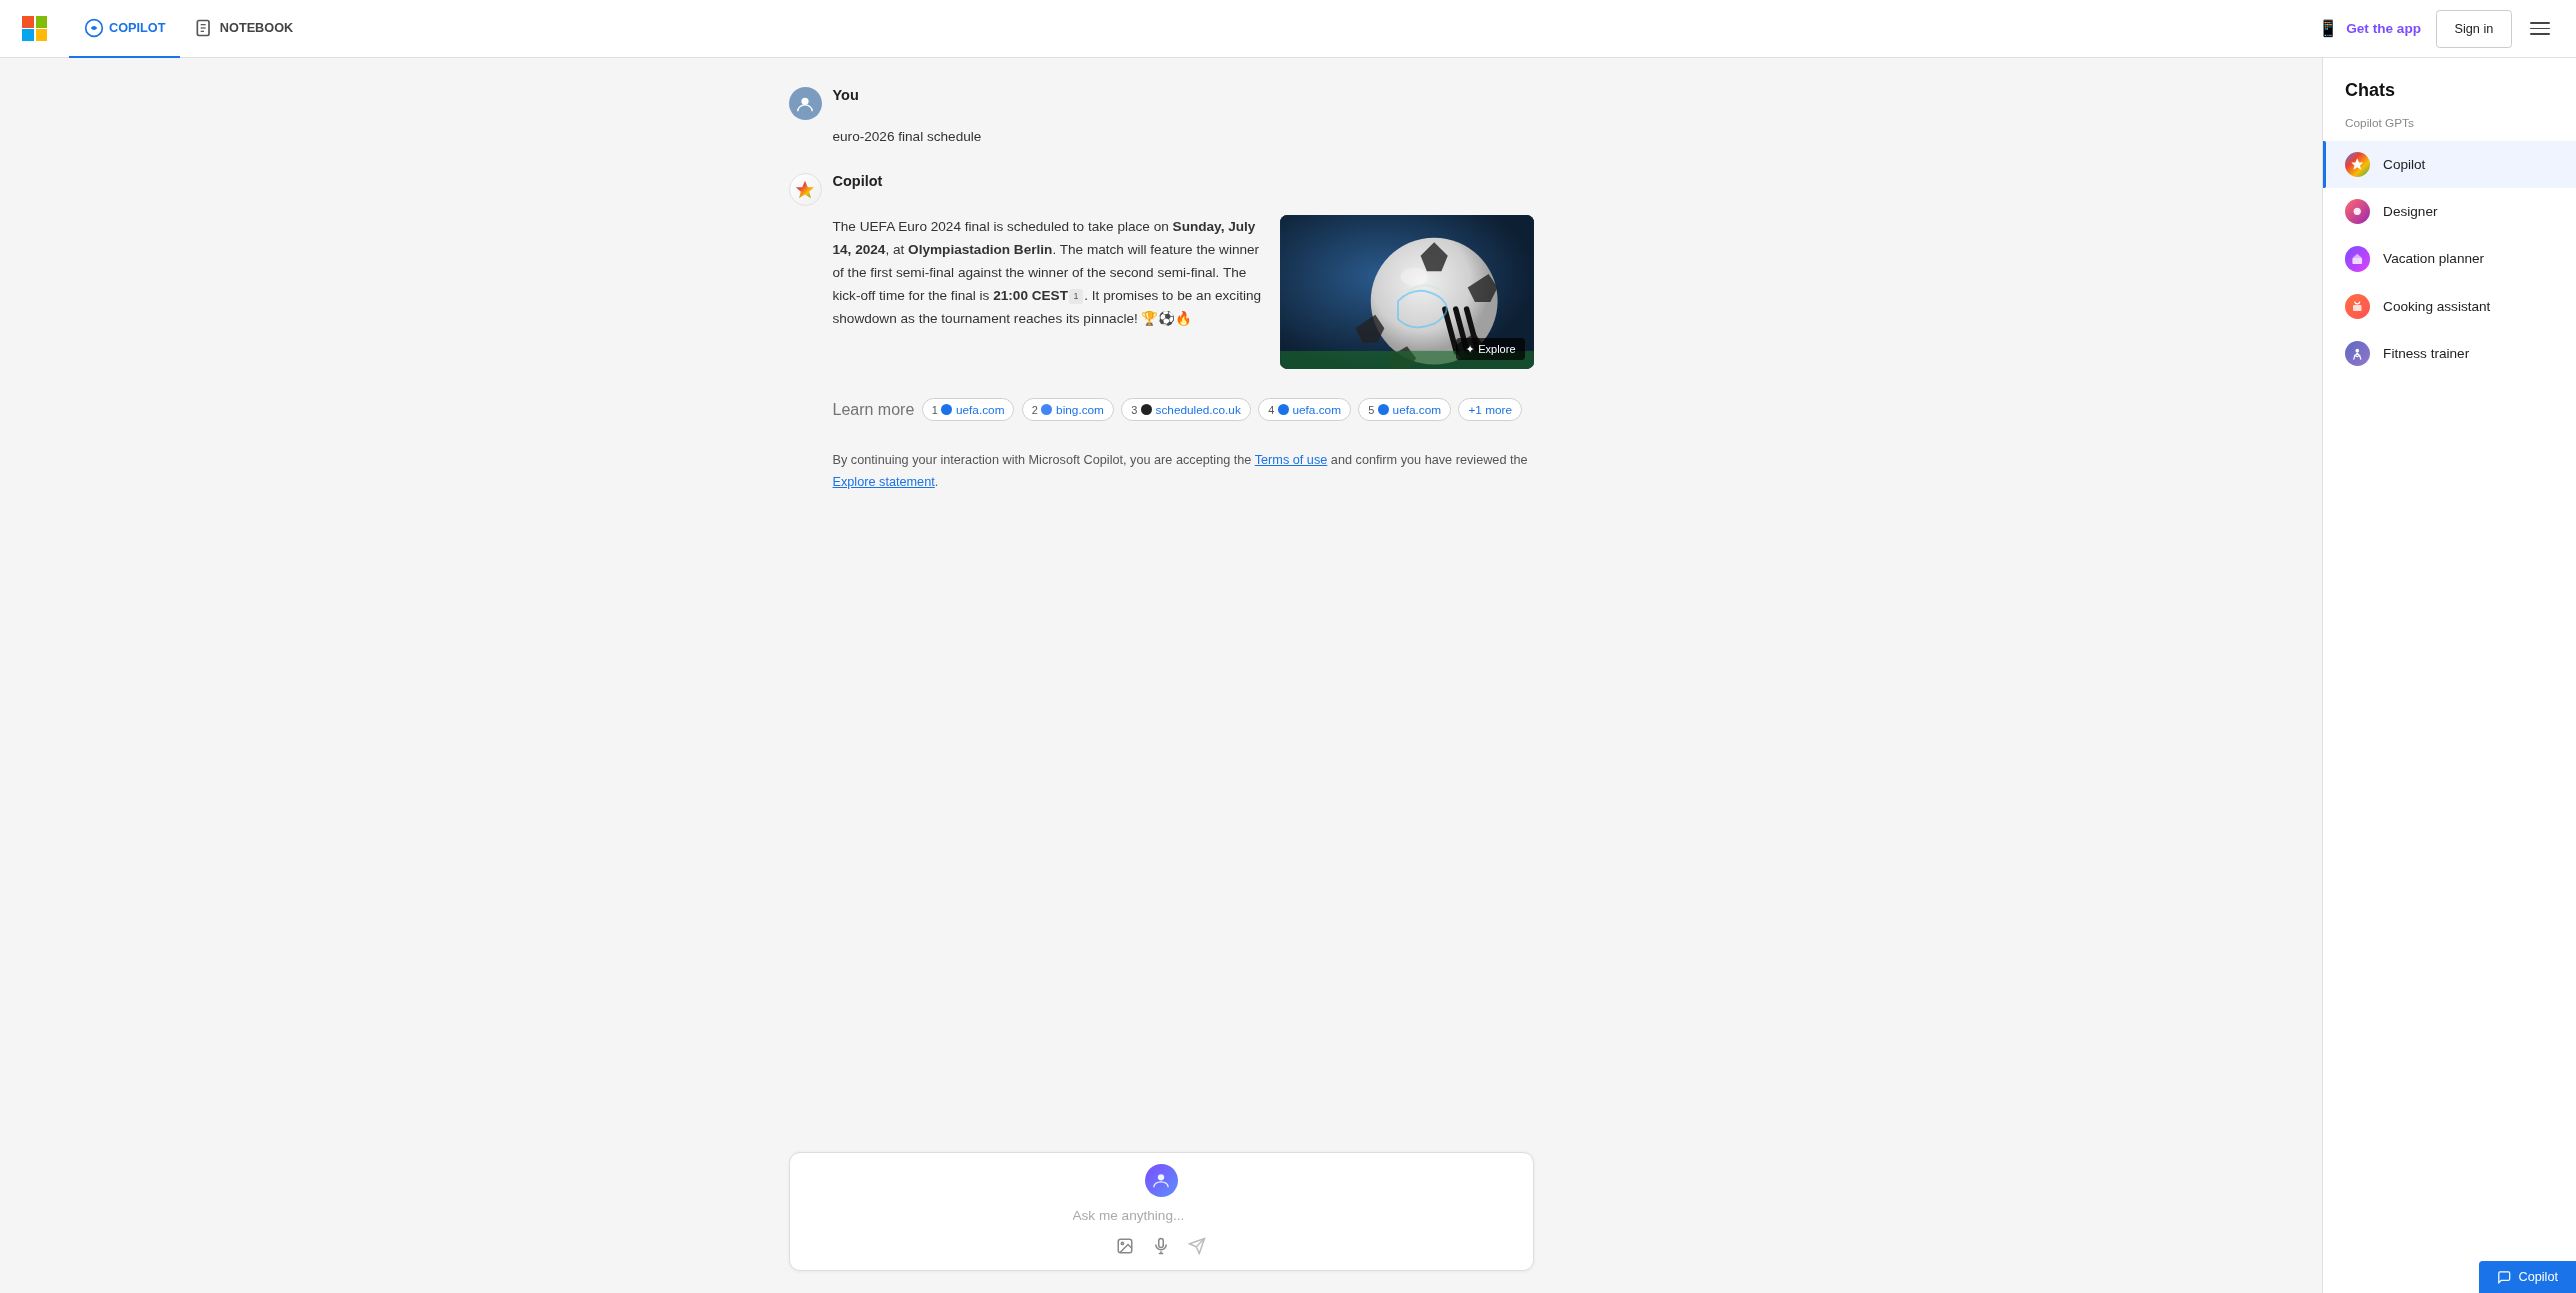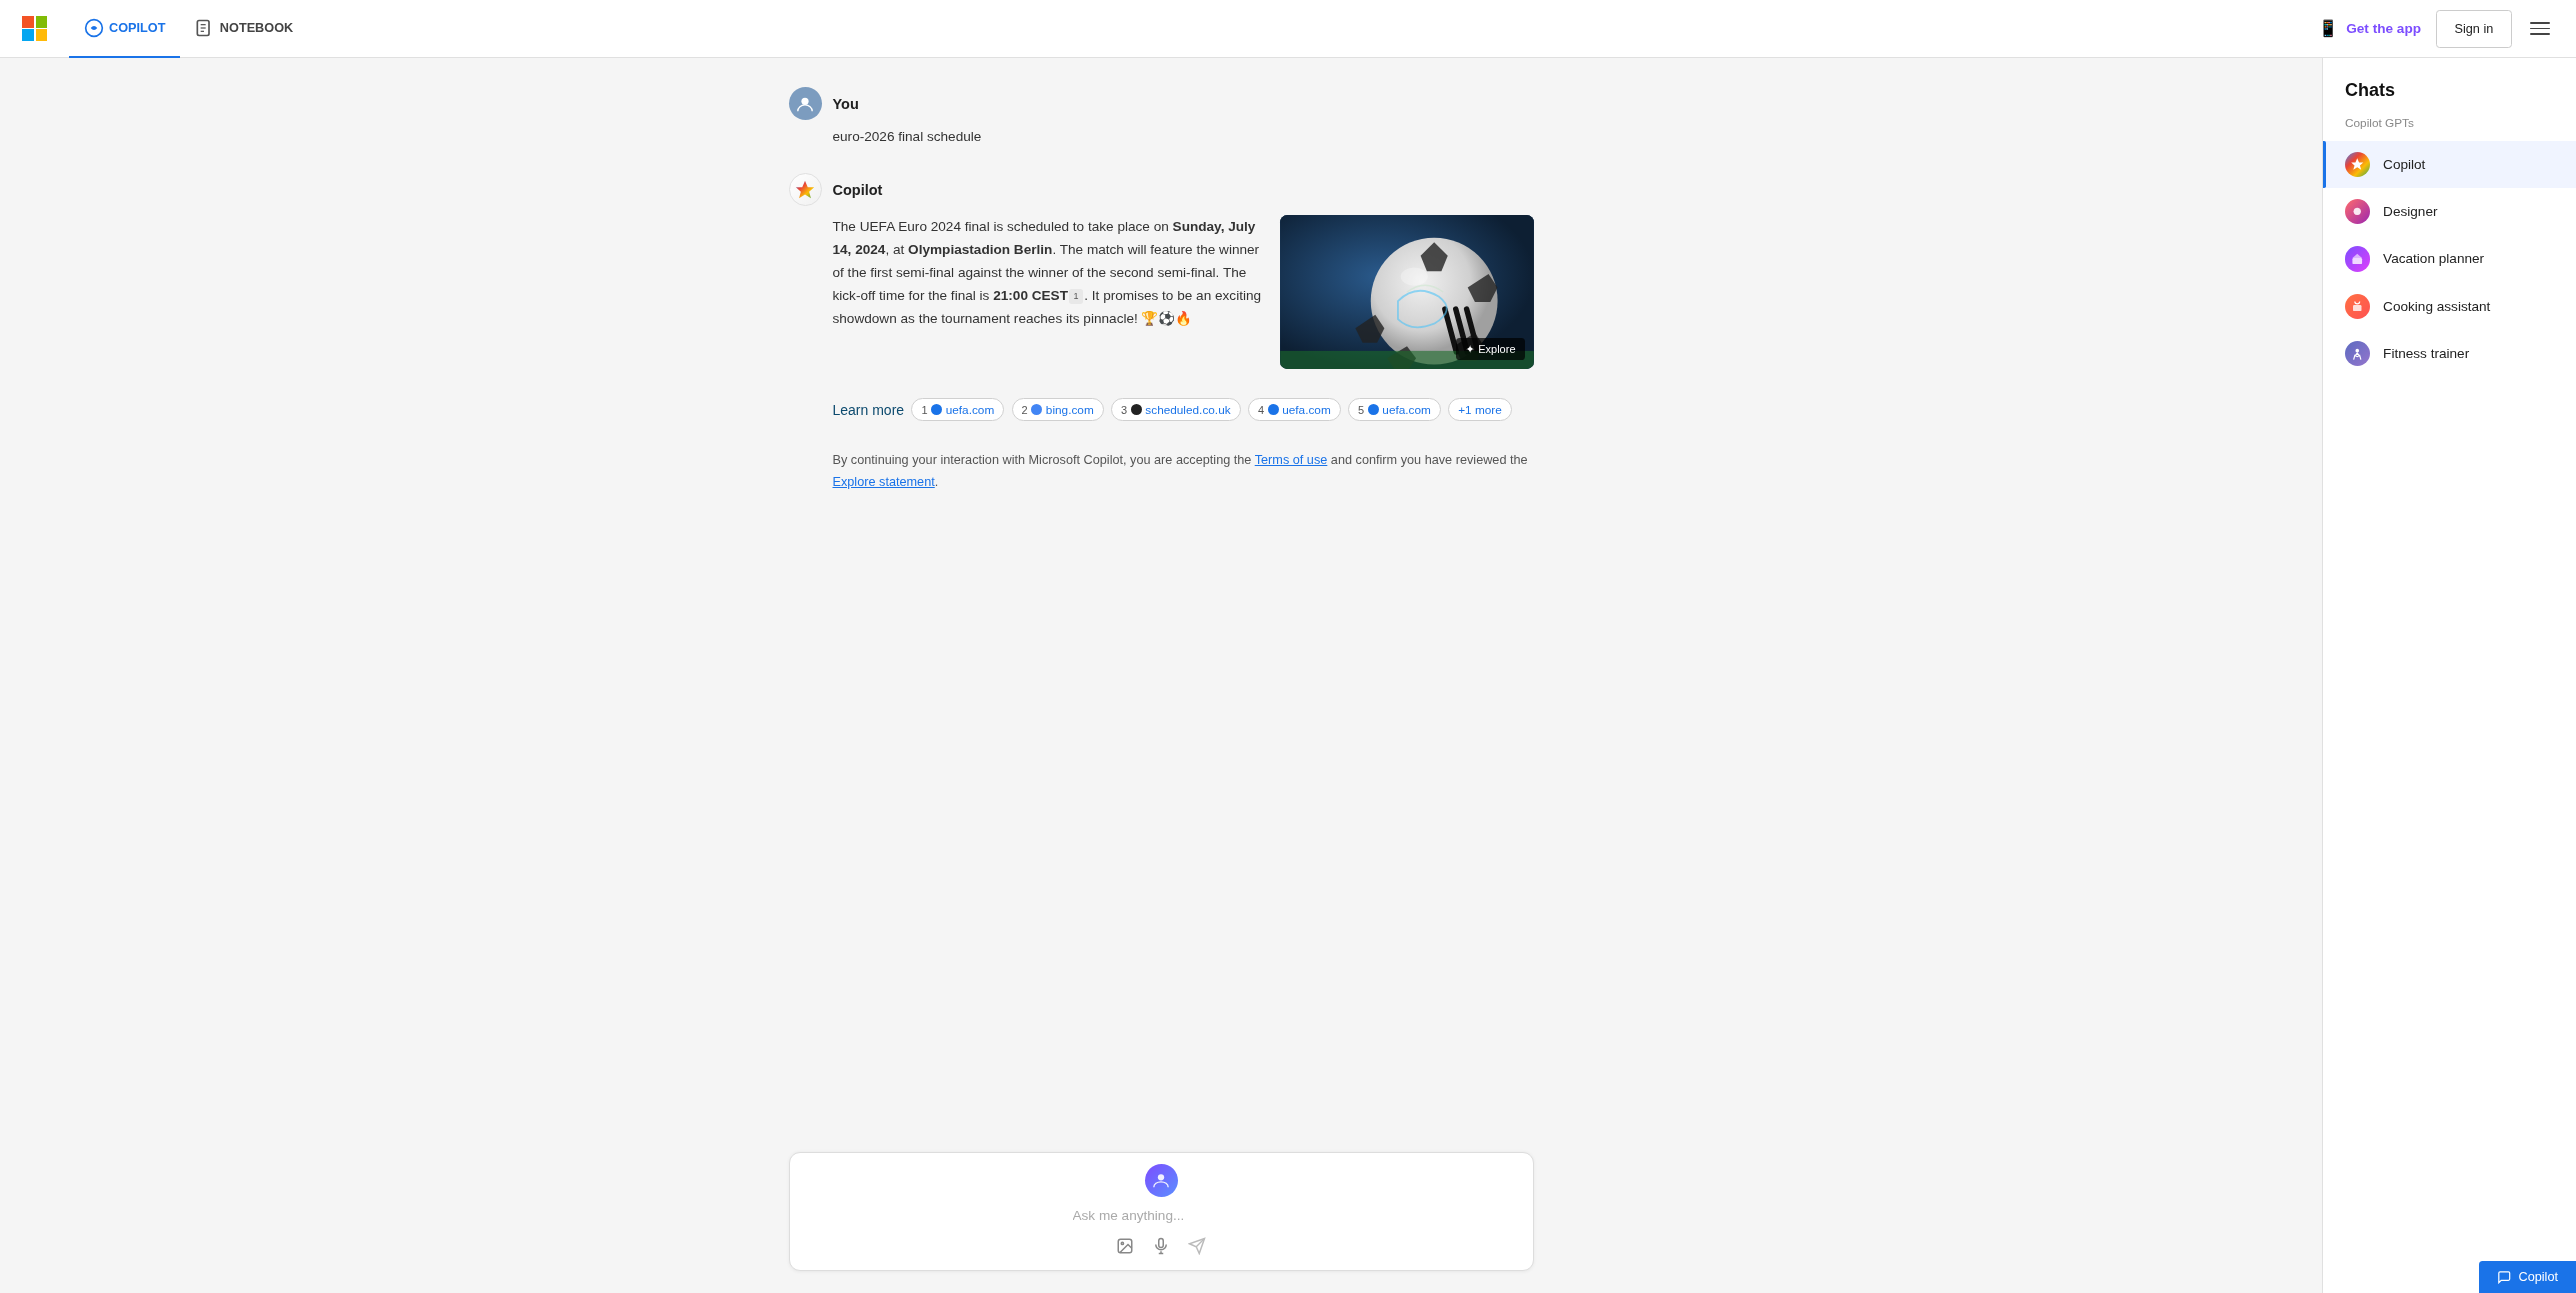--- a/index.html
+++ b/index.html
@@ -142,21 +142,20 @@
       width: 100%;
       margin: 0 auto;
     }
 
     
     .message {
       margin-bottom: 29px;
     }
     .message-header {
       display: flex;
-      align-items: center;
       gap: 11px;
       margin-bottom: 9px;
     }
     .user-avatar {
       width: 33px;
       height: 33px;
       border-radius: 50%;
       background: #7c9cbf;
       display: flex;
       align-items: center;
@@ -246,22 +245,22 @@
     
     .learn-more {
       display: flex;
       align-items: center;
       gap: 7.3px;
       flex-wrap: wrap;
       margin-top: 18px;
       margin-left: 44px;
     }
     .learn-more-label {
-      font-size: 14px;
-      color: #0c4a6e;
+      font-size: 16px;
+      color: #737373;
       text-align: right;
     }
     .source-link {
       display: flex;
       align-items: center;
       gap: 3.6px;
       padding: 3.6px 9px;
       border: 0.9px solid #d0d0d0;
       border-radius: 14.5px;
       font-size: 11.8px;

